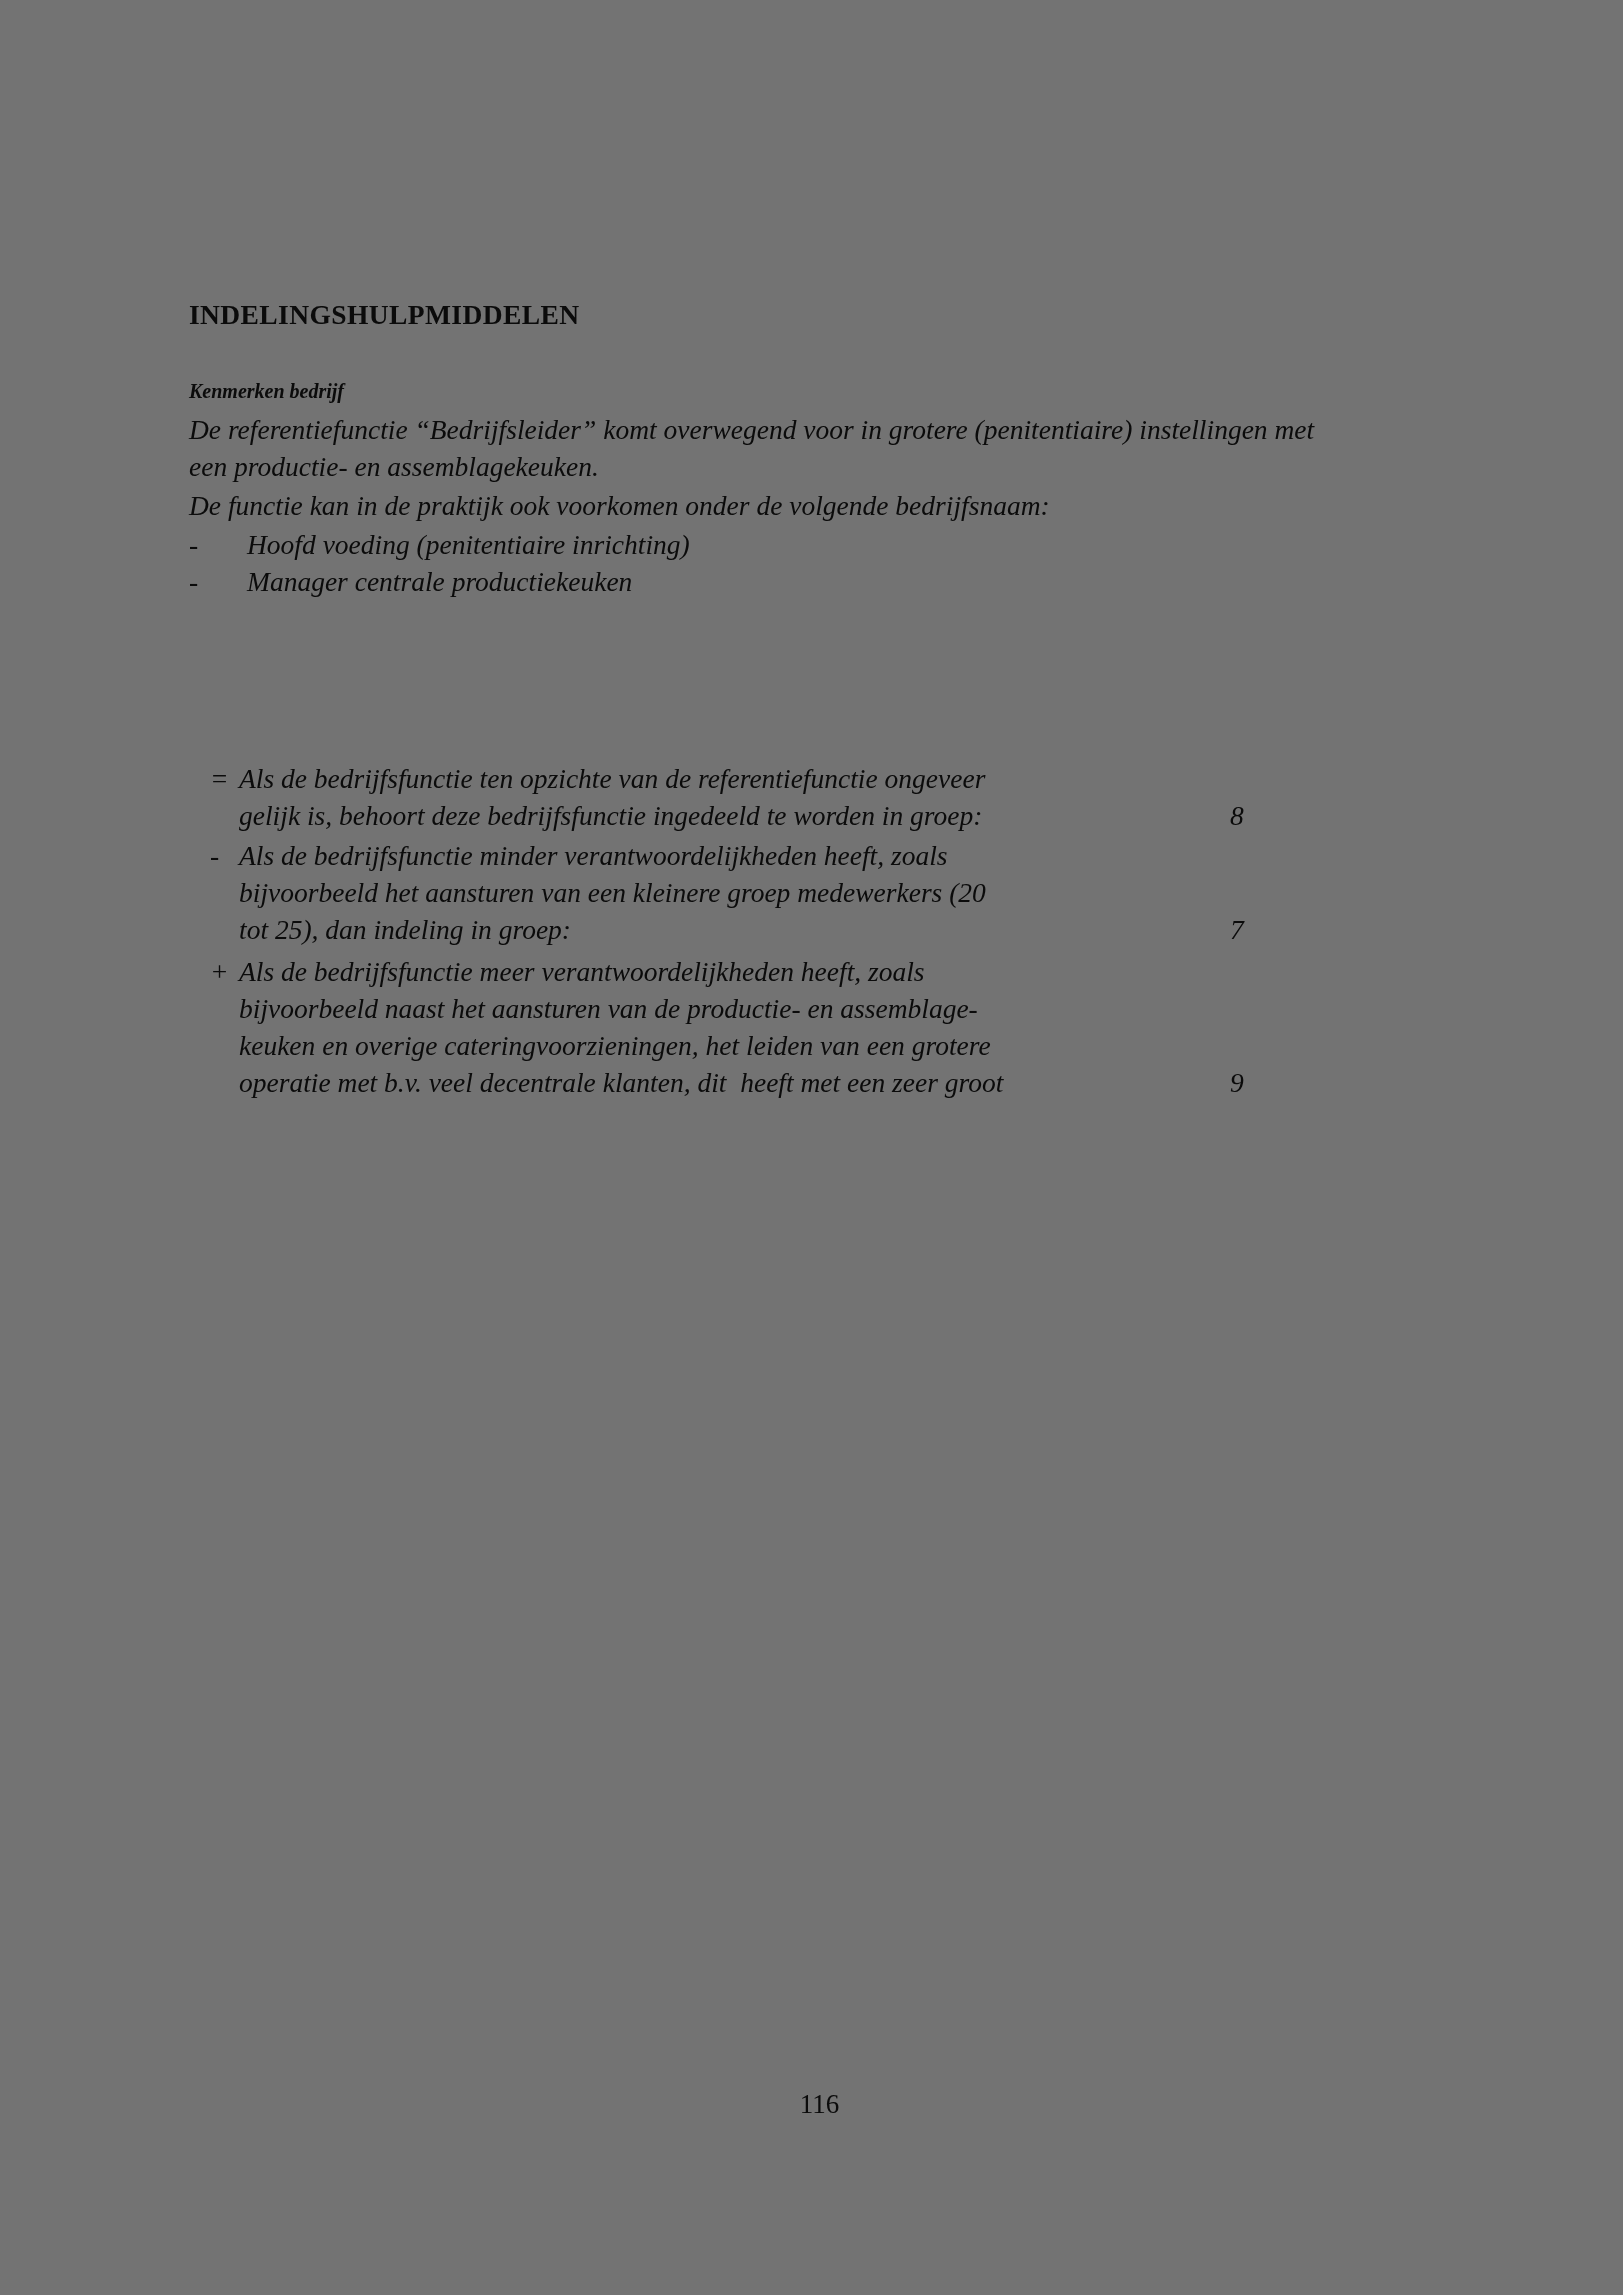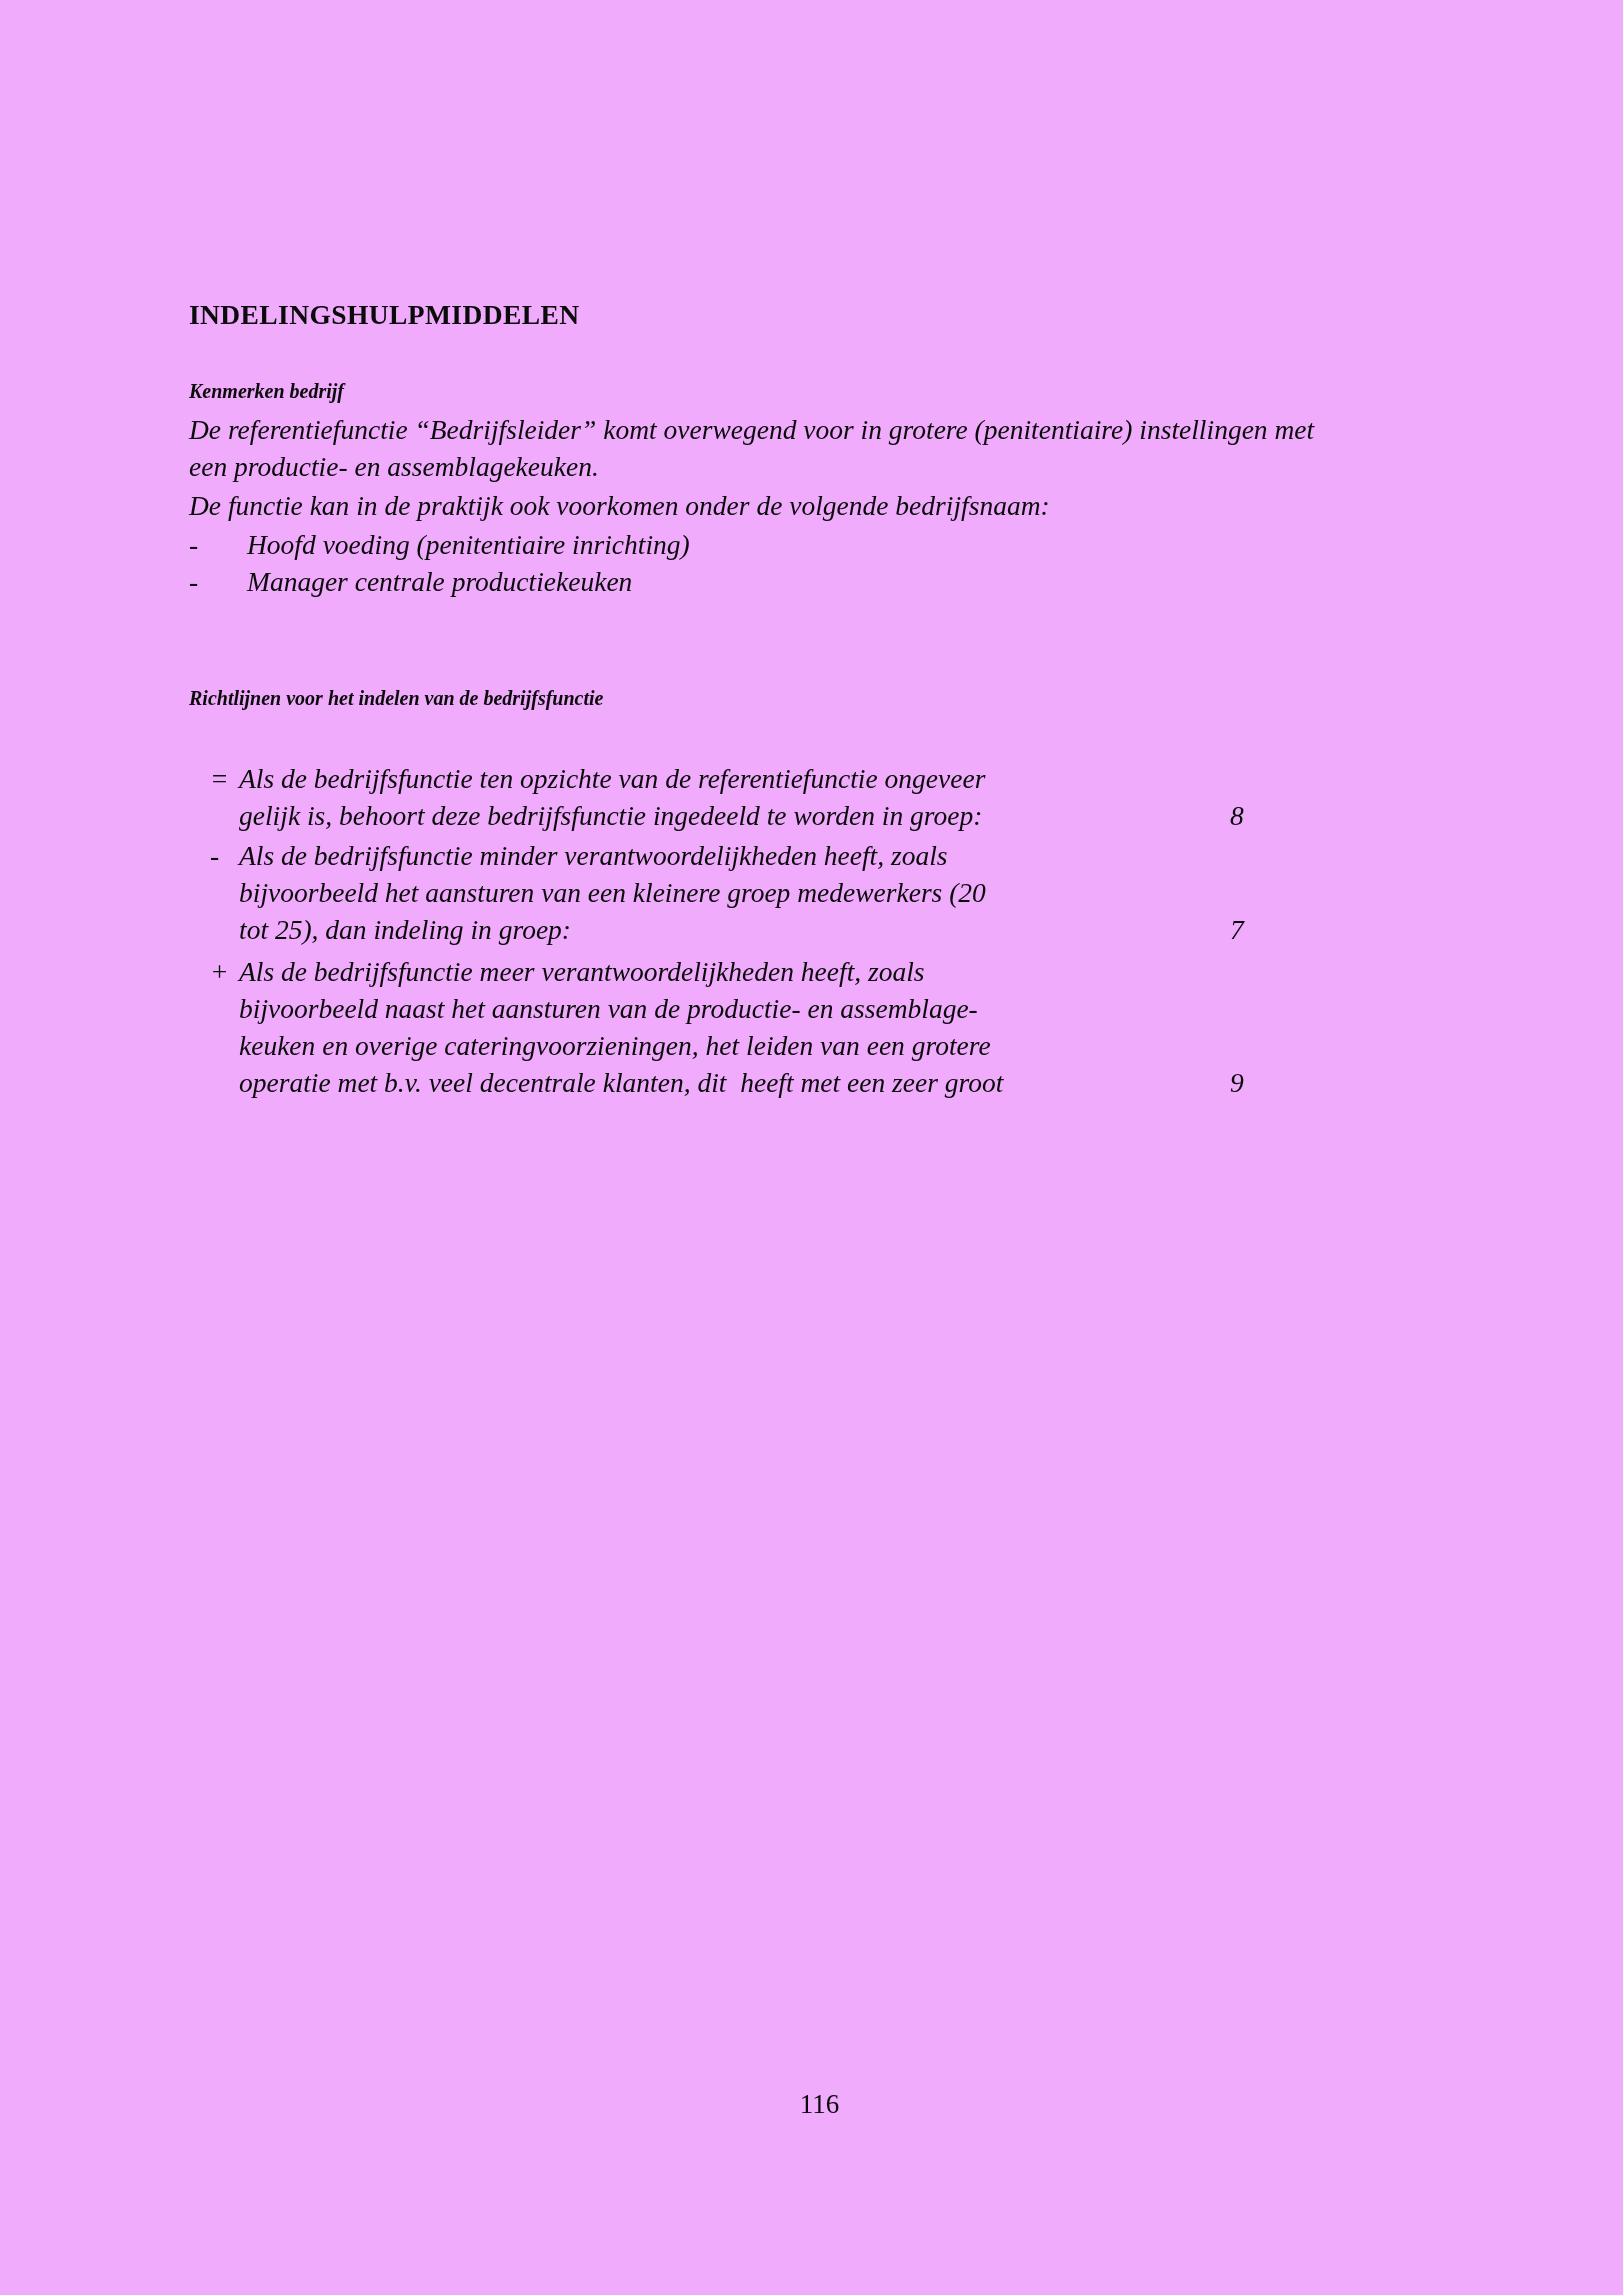--- a/index.html
+++ b/index.html
@@ -1,20 +1,20 @@
 <!DOCTYPE html>
 <html style="font-size:14px"><head>
 <meta charset="utf-8">
 <style>
   html, body { margin: 0; padding: 0; background: #e8e8e8; }
   .page {
     position: relative;
     width: 1623px;
     height: 2295px;
-    background: #f0abfc;
+    background: #737373;
     font-family: "Liberation Serif", "DejaVu Serif", serif;
     color: #0b0b0b;
     margin: 0 auto;
     overflow: hidden;
   }
   .block { position: absolute; }
   .doc-title {
     font-weight: 700;
     font-style: normal;
     font-size: 27.5px;
@@ -72,21 +72,20 @@
     <div class="name-row">
       <span class="name-marker">-</span>
       <span class="line">Hoofd voeding (penitentiaire inrichting)</span>
     </div>
     <div class="name-row">
       <span class="name-marker">-</span>
       <span class="line">Manager centrale productiekeuken</span>
     </div>
   </div>
 
-  <div class="block h-bold-italic" style="left:189px; top:680px">Richtlijnen voor het indelen van de bedrijfsfunctie</div>
 
   <div class="block body-italic r-item" style="left:189px; top:760px">
     <span class="r-marker">=</span>
     <div class="r-lines">
       <div class="line">Als de bedrijfsfunctie ten opzichte van de referentiefunctie ongeveer</div>
       <div class="line">gelijk is, behoort deze bedrijfsfunctie ingedeeld te worden in groep:</div>
     </div>
     <span class="r-group">8</span>
   </div>
 

